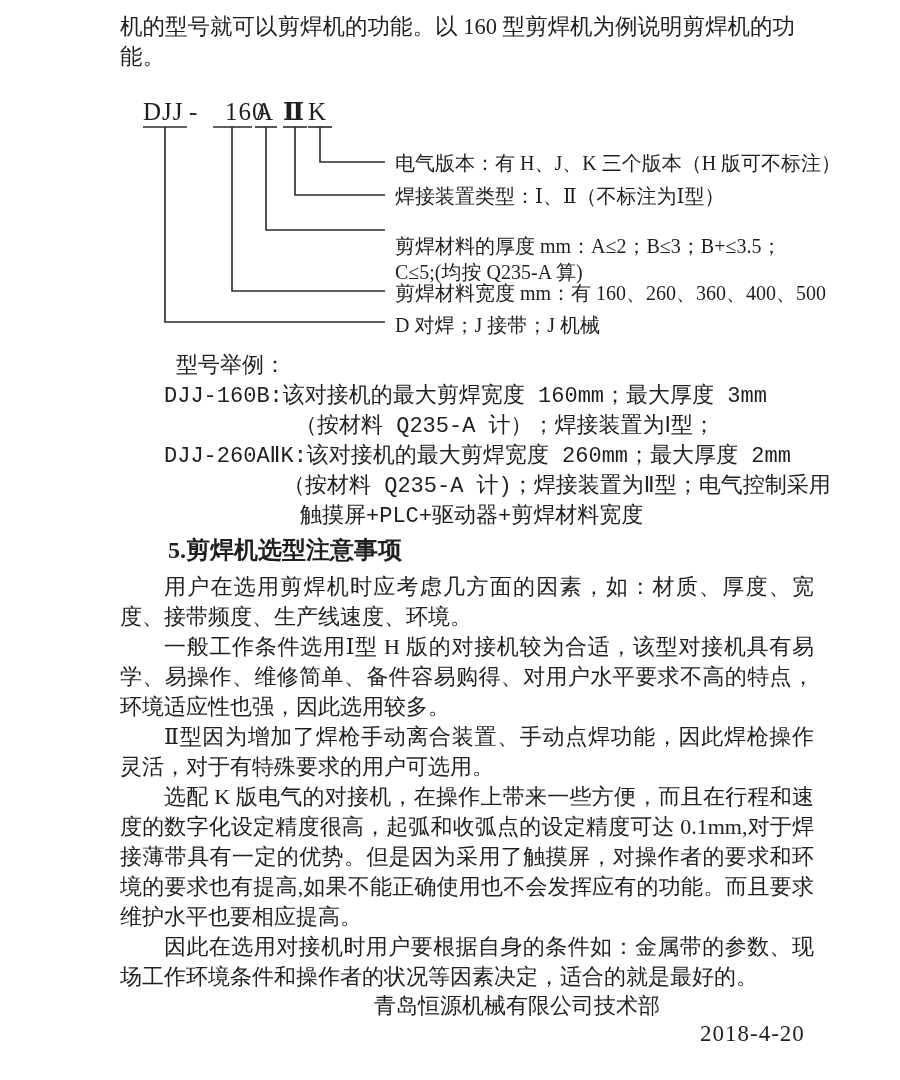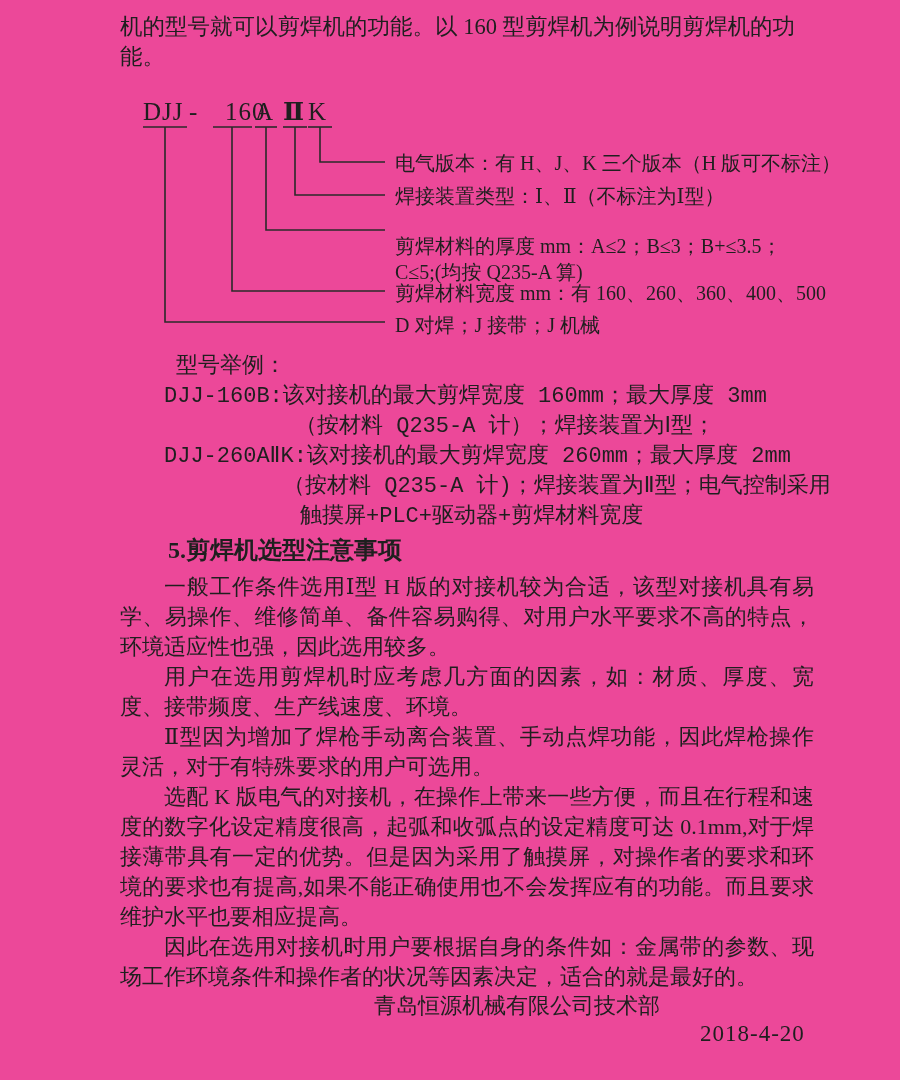--- a/index.html
+++ b/index.html
@@ -1,21 +1,21 @@
 <!DOCTYPE html>
 <html><head>
 <meta charset="utf-8">
 <style>
   html, body { margin: 0; padding: 0; background: #e8e8e8; }
   #page {
     position: relative;
     width: 900px;
     height: 1080px;
     margin: 0 auto;
-    background: #ec4899;
+    background: #ffffff;
     color: #1f1f1f;
     font-family: "Liberation Serif", "DejaVu Serif", serif;
     overflow: hidden;
   }
   .abs { position: absolute; }
 
   
   .intro { top: 12px; left: 120px; width: 700px; font-size: 22.5px; line-height: 30px; }
 
   
@@ -84,22 +84,22 @@
   <div class="abs exline" style="top:354px;left:176px;">型号举例：</div>
   <div class="abs exline" style="top:384px;left:164px;">DJJ-160B:该对接机的最大剪焊宽度 160mm；最大厚度 3mm</div>
   <div class="abs exline" style="top:414px;left:295px;">（按材料 Q235-A 计）；焊接装置为Ⅰ型；</div>
   <div class="abs exline" style="top:444px;left:164px;">DJJ-260AⅡK:该对接机的最大剪焊宽度 260mm；最大厚度 2mm</div>
   <div class="abs exline" style="top:474px;left:283px;">（按材料 Q235-A 计)；焊接装置为Ⅱ型；电气控制采用</div>
   <div class="abs exline" style="top:504px;left:300px;">触摸屏+PLC+驱动器+剪焊材料宽度</div>
 
   <div class="abs sec-heading">5.剪焊机选型注意事项</div>
 
   <div class="abs bodytext">
+    <p>用户在选用剪焊机时应考虑几方面的因素，如：材质、厚度、宽度、接带频度、生产线速度、环境。</p>
     <p>一般工作条件选用Ⅰ型 H 版的对接机较为合适，该型对接机具有易学、易操作、维修简单、备件容易购得、对用户水平要求不高的特点，环境适应性也强，因此选用较多。</p>
-    <p>用户在选用剪焊机时应考虑几方面的因素，如：材质、厚度、宽度、接带频度、生产线速度、环境。</p>
     <p>Ⅱ型因为增加了焊枪手动离合装置、手动点焊功能，因此焊枪操作灵活，对于有特殊要求的用户可选用。</p>
     <p>选配 K 版电气的对接机，在操作上带来一些方便，而且在行程和速度的数字化设定精度很高，起弧和收弧点的设定精度可达 0.1mm,对于焊接薄带具有一定的优势。但是因为采用了触摸屏，对操作者的要求和环境的要求也有提高,如果不能正确使用也不会发挥应有的功能。而且要求维护水平也要相应提高。</p>
     <p>因此在选用对接机时用户要根据自身的条件如：金属带的参数、现场工作环境条件和操作者的状况等因素决定，适合的就是最好的。</p>
   </div>
 
   <div class="abs signature">青岛恒源机械有限公司技术部</div>
   <div class="abs date">2018-4-20</div>
 
 </div>
 

